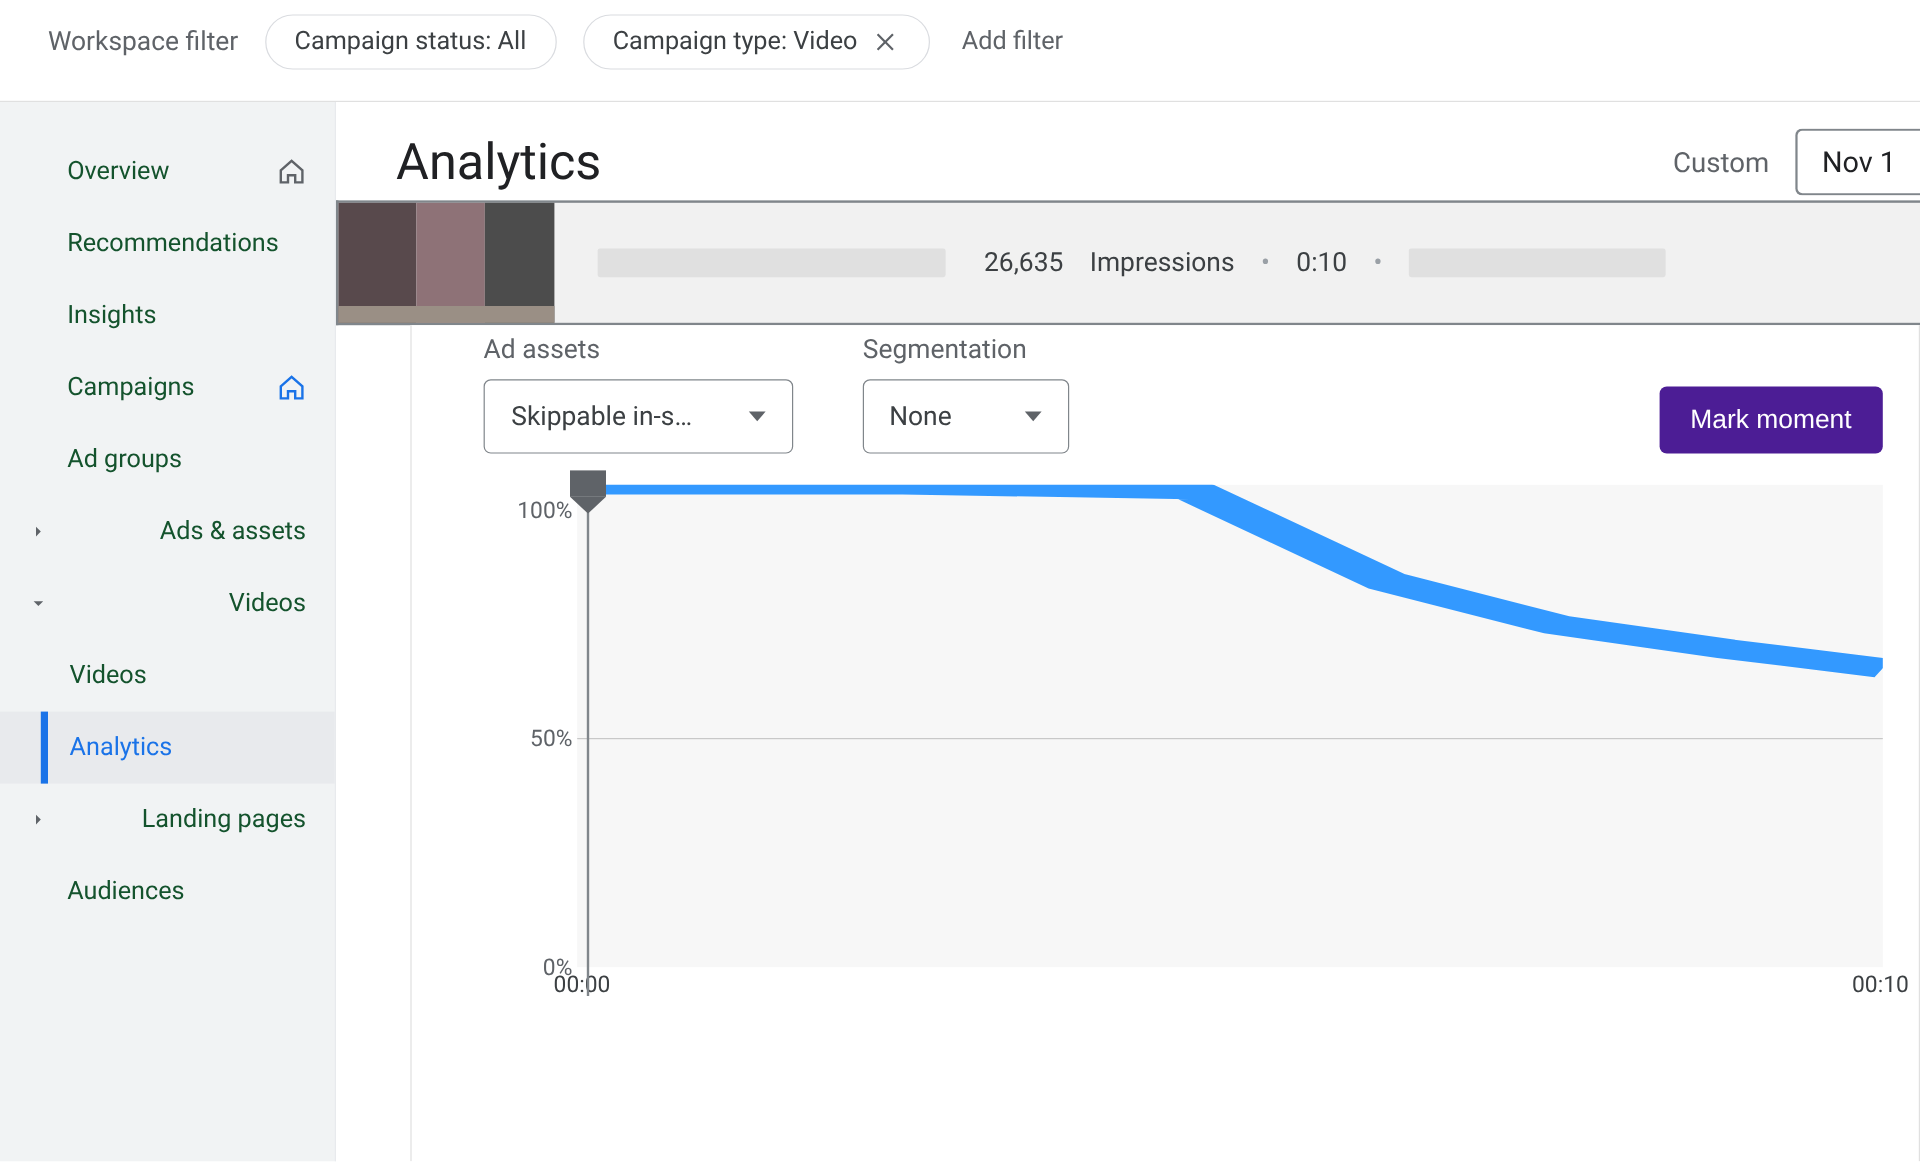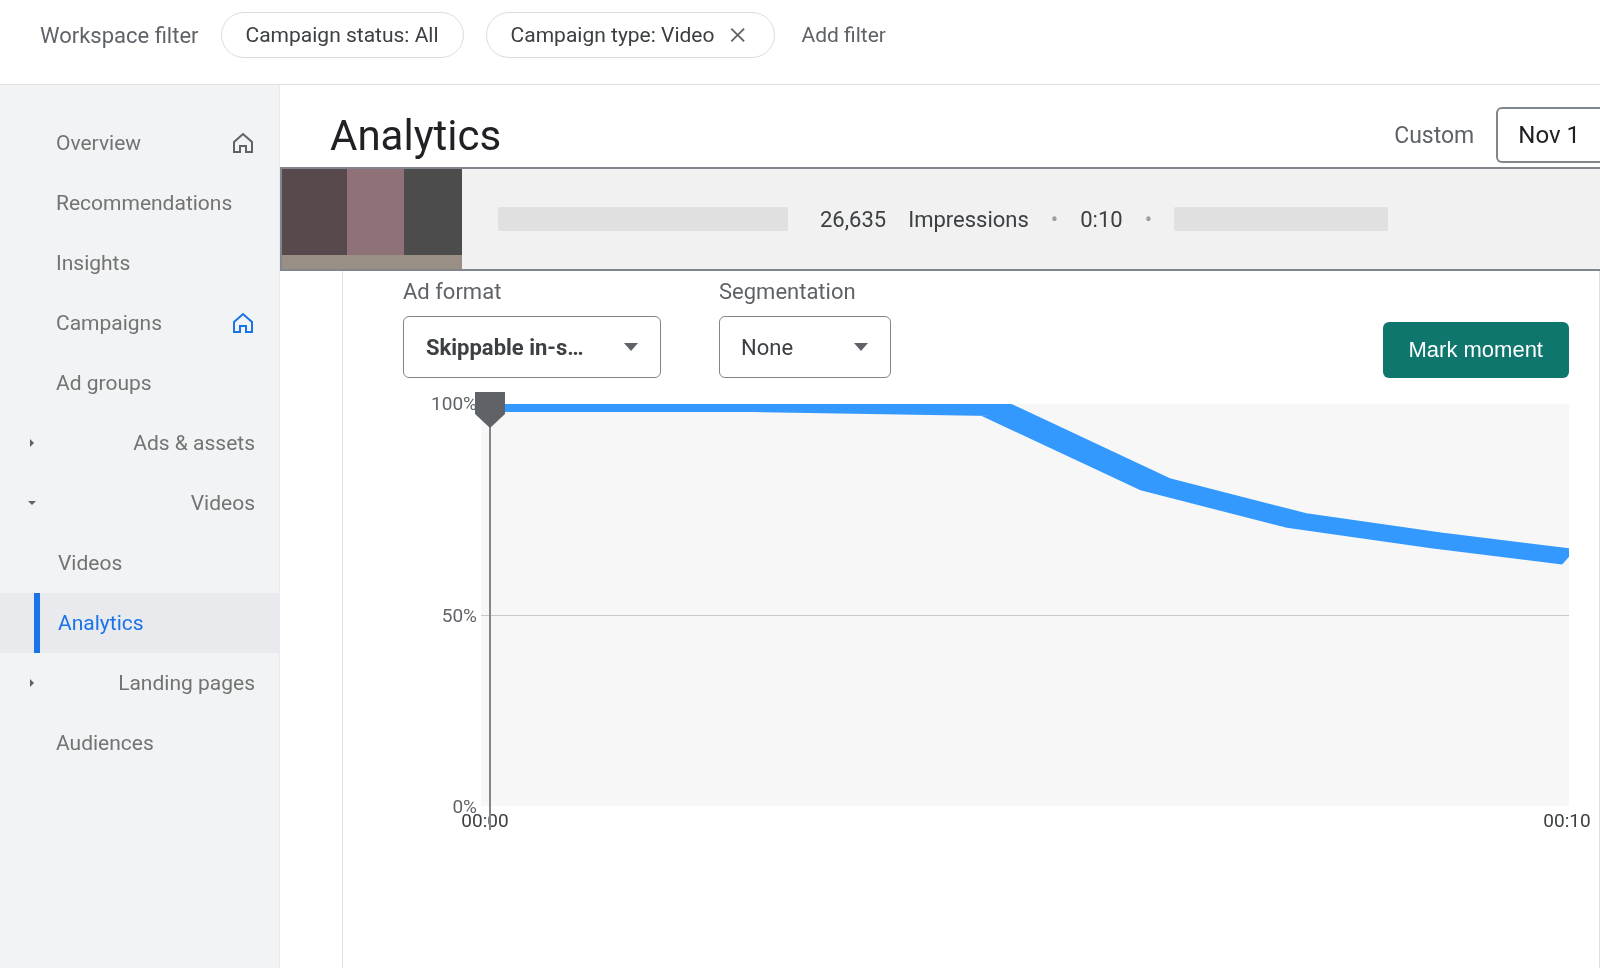--- a/index.html
+++ b/index.html
@@ -60,21 +60,21 @@
     padding-top: 28px;
     border-right: 1px solid #e8eaed;
     overflow: hidden;
   }
   .sidebar .item {
     display: flex;
     align-items: center;
     justify-content: space-between;
     padding: 18px 24px 18px 56px;
     font-size: 21px;
-    color: #737373;
+    color: #14532d;
     cursor: pointer;
     position: relative;
   }
   .sidebar .item .home {
     color: #5f6368;
   }
   .sidebar .item.chevron { padding-left: 24px; }
   .sidebar .item.chevron .chev {
     width: 20px; height: 20px;
     margin-right: 12px;
@@ -202,31 +202,31 @@
     height:62px;
     display:inline-flex;
     align-items:center;
     padding:0 22px;
     font-size:22px;
     color:#3c4043;
     gap:20px;
     cursor:pointer;
     background:#fff;
   }
-  .select.ad { width:258px; justify-content:space-between;font-weight:bold;}
+  .select.ad { width:258px; justify-content:space-between;}
   .select.seg { width:172px; justify-content:space-between;padding-left:21px;}
   .select .tri {
     width:0; height:0;
     border-left:7px solid transparent;
     border-right:7px solid transparent;
     border-top:8px solid #5f6368;
   }
   .mark-btn {
     margin-left:auto;
-    background:#0f766e;
+    background:#4c1d95;
     color:#fff;
     border:none;
     height:56px;
     padding:0 26px;
     font-size:22px;
     border-radius:6px;
     cursor:pointer;
   }
 
   
@@ -381,41 +381,41 @@
           <span>0:10</span>
           <span class="dot">•</span>
           <div class="bar-redact mid"></div>
         </div>
       </div>
     </div>
 
     <div class="panel">
       <div class="controls">
         <div class="ctrl-group">
-          <div class="ctrl-label">Ad format</div>
+          <div class="ctrl-label">Ad assets</div>
           <div class="select ad">
             <span>Skippable in-s…</span>
             <span class="tri"></span>
           </div>
         </div>
         <div class="ctrl-group">
           <div class="ctrl-label">Segmentation</div>
           <div class="select seg">
             <span>None</span>
             <span class="tri"></span>
           </div>
         </div>
         <button class="mark-btn">Mark moment</button>
       </div>
 
       <div class="chart-wrap">
         <div class="plot"></div>
         <div class="grid-50" style="top:50%"></div>
 
-        <span class="ylab" style="top:3px">100%</span>
+        <span class="ylab" style="top:25px">100%</span>
         <span class="ylab" style="top:50%">50%</span>
         <span class="ylab" style="top:calc(100% - 24px)">0%</span>
 
         <span class="xlab" style="left:82px">00:00</span>
         <span class="xlab" style="left:calc(100% - 2px)">00:10</span>
 
         <svg class="line-path" viewBox="0 0 100 100" preserveAspectRatio="none">
           <polyline id="chart-line" points="0.00,0.00 25.00,0.00 47.00,1.00 62.00,20.00 75.00,29.00 88.00,34.00 100.00,38.00"></polyline>
         </svg>
 

